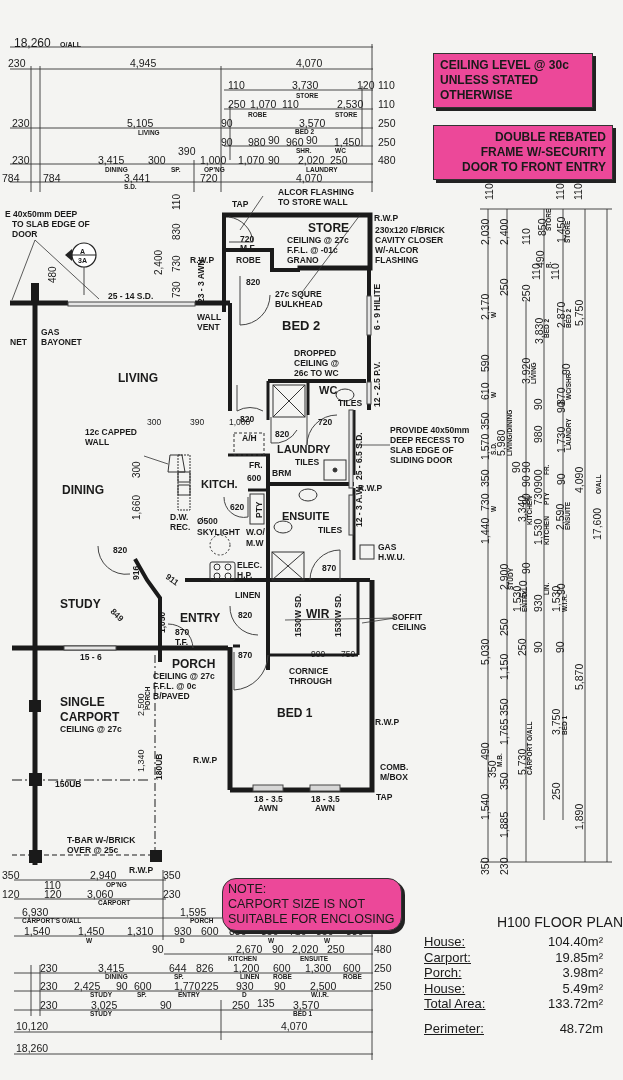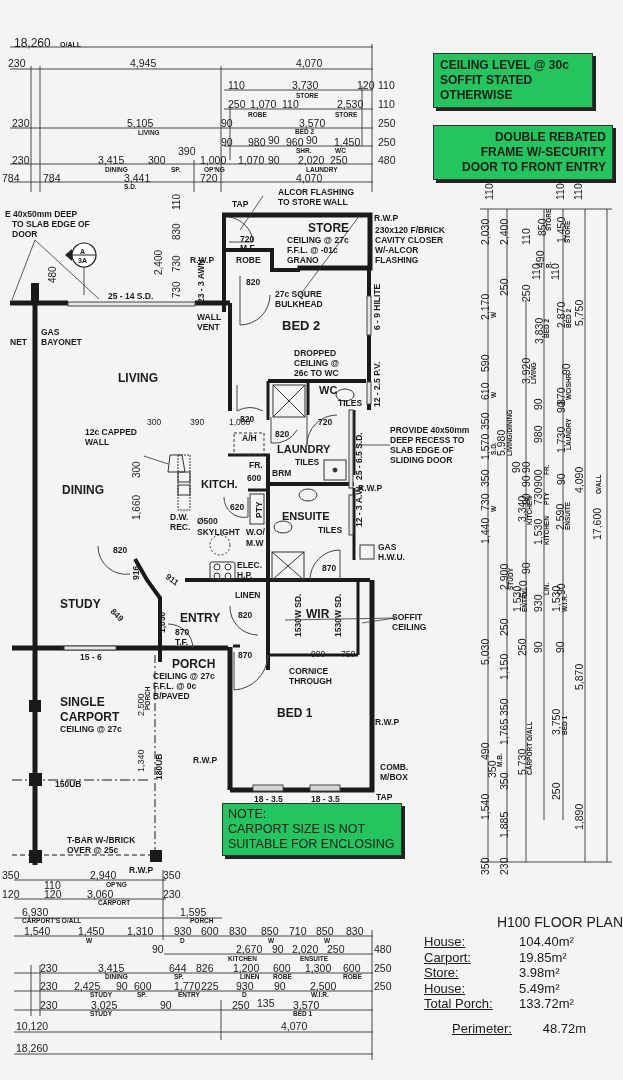--- a/index.html
+++ b/index.html
@@ -3,26 +3,26 @@
 <meta charset="utf-8">
 <style>
   html,body{margin:0;padding:0;background:#f4f4f2;}
   body{width:623px;height:1080px;overflow:hidden;position:relative;font-family:"Liberation Sans",sans-serif;color:#1a1a1a;}
   #plan{position:absolute;left:0;top:0;width:623px;height:1080px;}
   .t{font-family:"Liberation Sans",sans-serif;fill:#1a1a1a;}
   .dim{font-size:10.5px;}
   .dimlbl{font-size:6.5px;font-weight:bold;}
   .room{font-size:12px;font-weight:bold;}
   .note{font-size:8.5px;font-weight:bold;}
-  .box{position:absolute;background:#22c55e;border:1px solid #333;box-shadow:3px 3px 0 #222;font-weight:bold;font-size:12px;line-height:15px;padding:4px 6px;}
+  .box{position:absolute;background:#ec4899;border:1px solid #333;box-shadow:3px 3px 0 #222;font-weight:bold;font-size:12px;line-height:15px;padding:4px 6px;}
   #area{position:absolute;left:424px;top:910px;width:199px;font-size:13px;line-height:15.5px;}
   #area .title{font-size:14px;font-weight:normal;white-space:nowrap;line-height:24px;text-align:right;}
   #area .row{display:flex;}
   #area .row span:first-child{width:95px;text-decoration:underline;}
-  #area .row span:last-child{width:84px;}
+  #area .row span:last-child{width:84px;text-align:right;}
 </style>
 </head>
 <body>
 
 <svg id="plan" viewBox="0 0 623 1080" xmlns="http://www.w3.org/2000/svg">
 
   <g stroke="#333" stroke-width="0.9" fill="none">
     <line x1="10" y1="47" x2="373" y2="47"></line>
     <line x1="10" y1="69" x2="373" y2="69"></line>
     <line x1="224" y1="90" x2="373" y2="90"></line>
@@ -561,53 +561,53 @@
   <text class="t" x="180" y="298" font-size="10" transform="rotate(-90 180 298)">730</text>
   <text class="t" x="180" y="210" font-size="10" transform="rotate(-90 180 210)">110</text>
   <text class="t note" x="204" y="303" transform="rotate(-90 204 303)">23 - 3 AWN</text>
   <text class="t" x="56" y="283" font-size="10" transform="rotate(-90 56 283)">480</text>
   <text class="t" x="140" y="478" font-size="10" transform="rotate(-90 140 478)">300</text>
   <text class="t" x="140" y="520" font-size="10" transform="rotate(-90 140 520)">1,660</text>
 </svg>
 
 <div class="box" style="left:433px;top:53px;width:146px;">
   <div>CEILING LEVEL @ 30c</div>
-  <div>SOFFIT STATED</div>
+  <div>UNLESS STATED</div>
   <div>OTHERWISE</div>
 </div>
 <div class="box" style="left:433px;top:125px;width:166px;text-align:right;">
   <div>DOUBLE REBATED</div>
   <div>FRAME W/-SECURITY</div>
   <div>DOOR TO FRONT ENTRY</div>
 </div>
-<div class="box" style="left:222px;top:803px;width:168px;font-weight:normal;font-size:12.5px;line-height:15px;padding:3px 5px;">
+<div class="box" style="left:222px;top:878px;width:168px;font-weight:normal;font-size:12.5px;line-height:15px;padding:3px 5px;border-radius:14px;">
   <div>NOTE:</div>
   <div>CARPORT SIZE IS NOT</div>
   <div>SUITABLE FOR ENCLOSING</div>
 </div>
 
 <div id="area">
   <div class="title">H100 FLOOR PLAN</div>
   <div class="row">
       <span>House:</span>
       <span>104.40m²</span>
     </div>
   <div class="row">
       <span>Carport:</span>
       <span>19.85m²</span>
     </div>
   <div class="row">
-      <span>Store:</span>
+      <span>Porch:</span>
       <span>3.98m²</span>
     </div>
   <div class="row">
       <span>House:</span>
       <span>5.49m²</span>
     </div>
   <div class="row">
-      <span>Total Porch:</span>
+      <span>Total Area:</span>
       <span>133.72m²</span>
     </div>
-  <div class="row" style="margin-top:9px;margin-left:28px;">
+  <div class="row" style="margin-top:9px;">
       <span>Perimeter:</span>
       <span>48.72m</span>
     </div>
 </div>
 
 </body></html>

